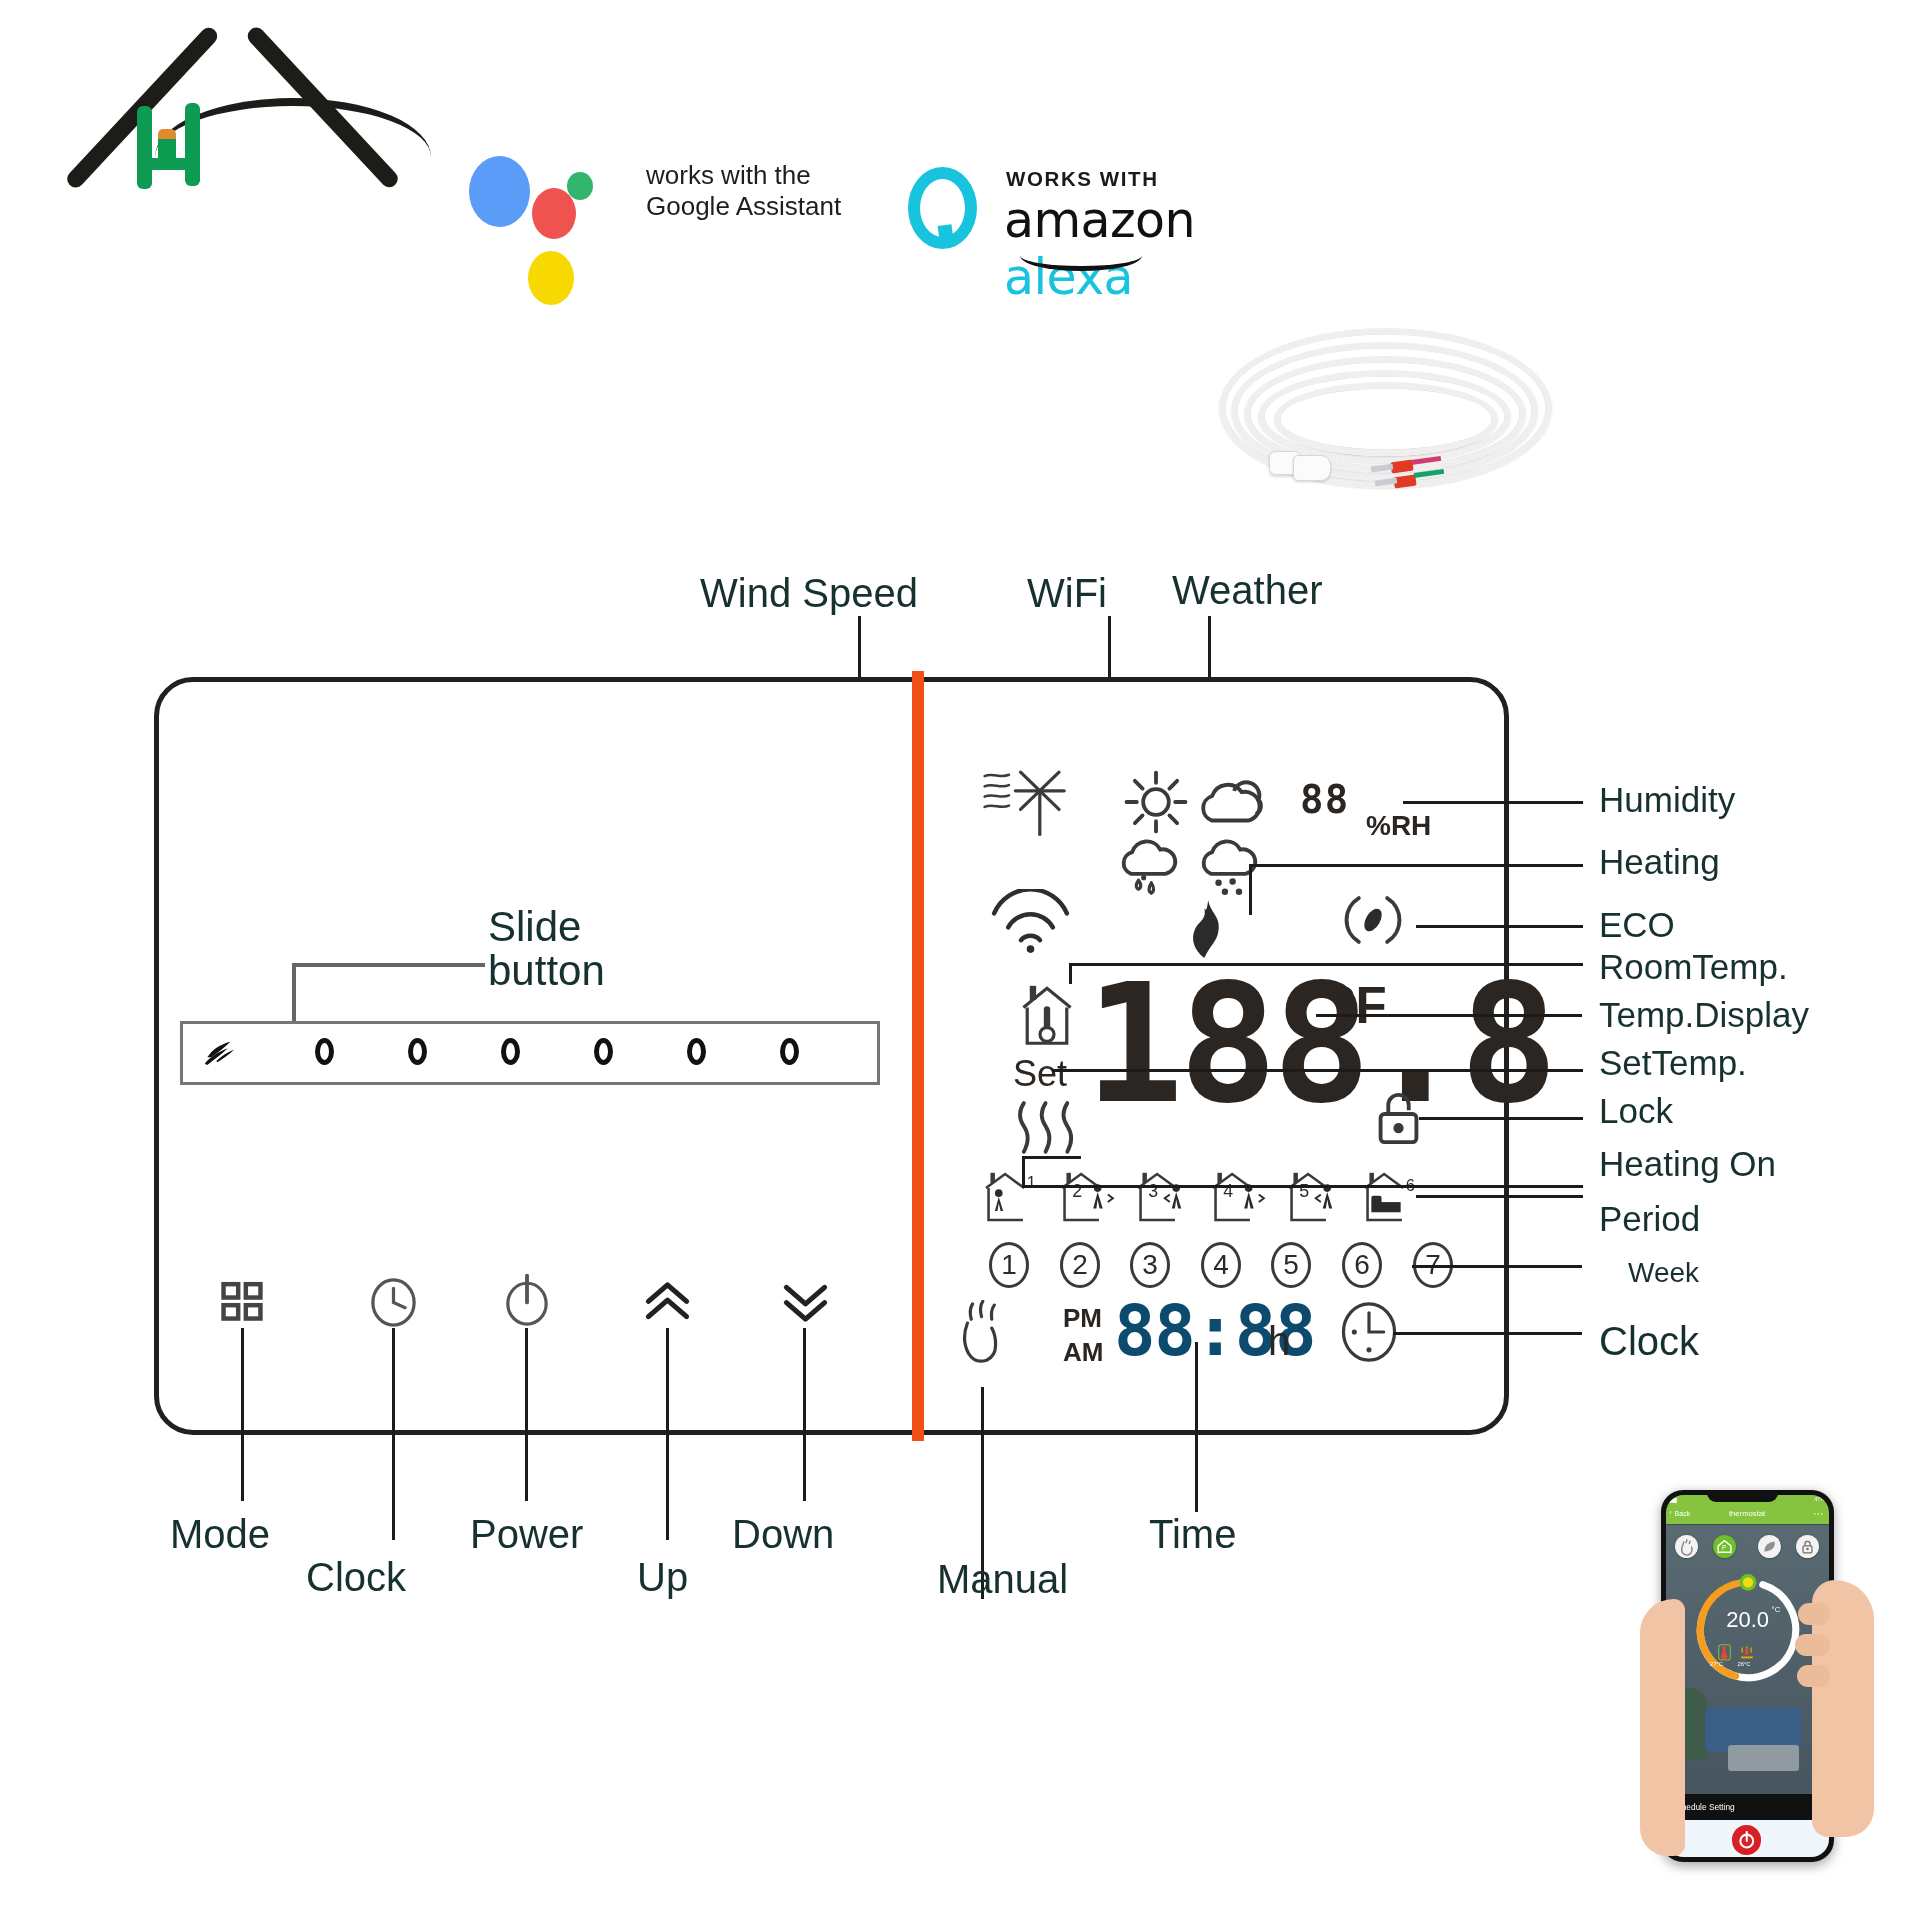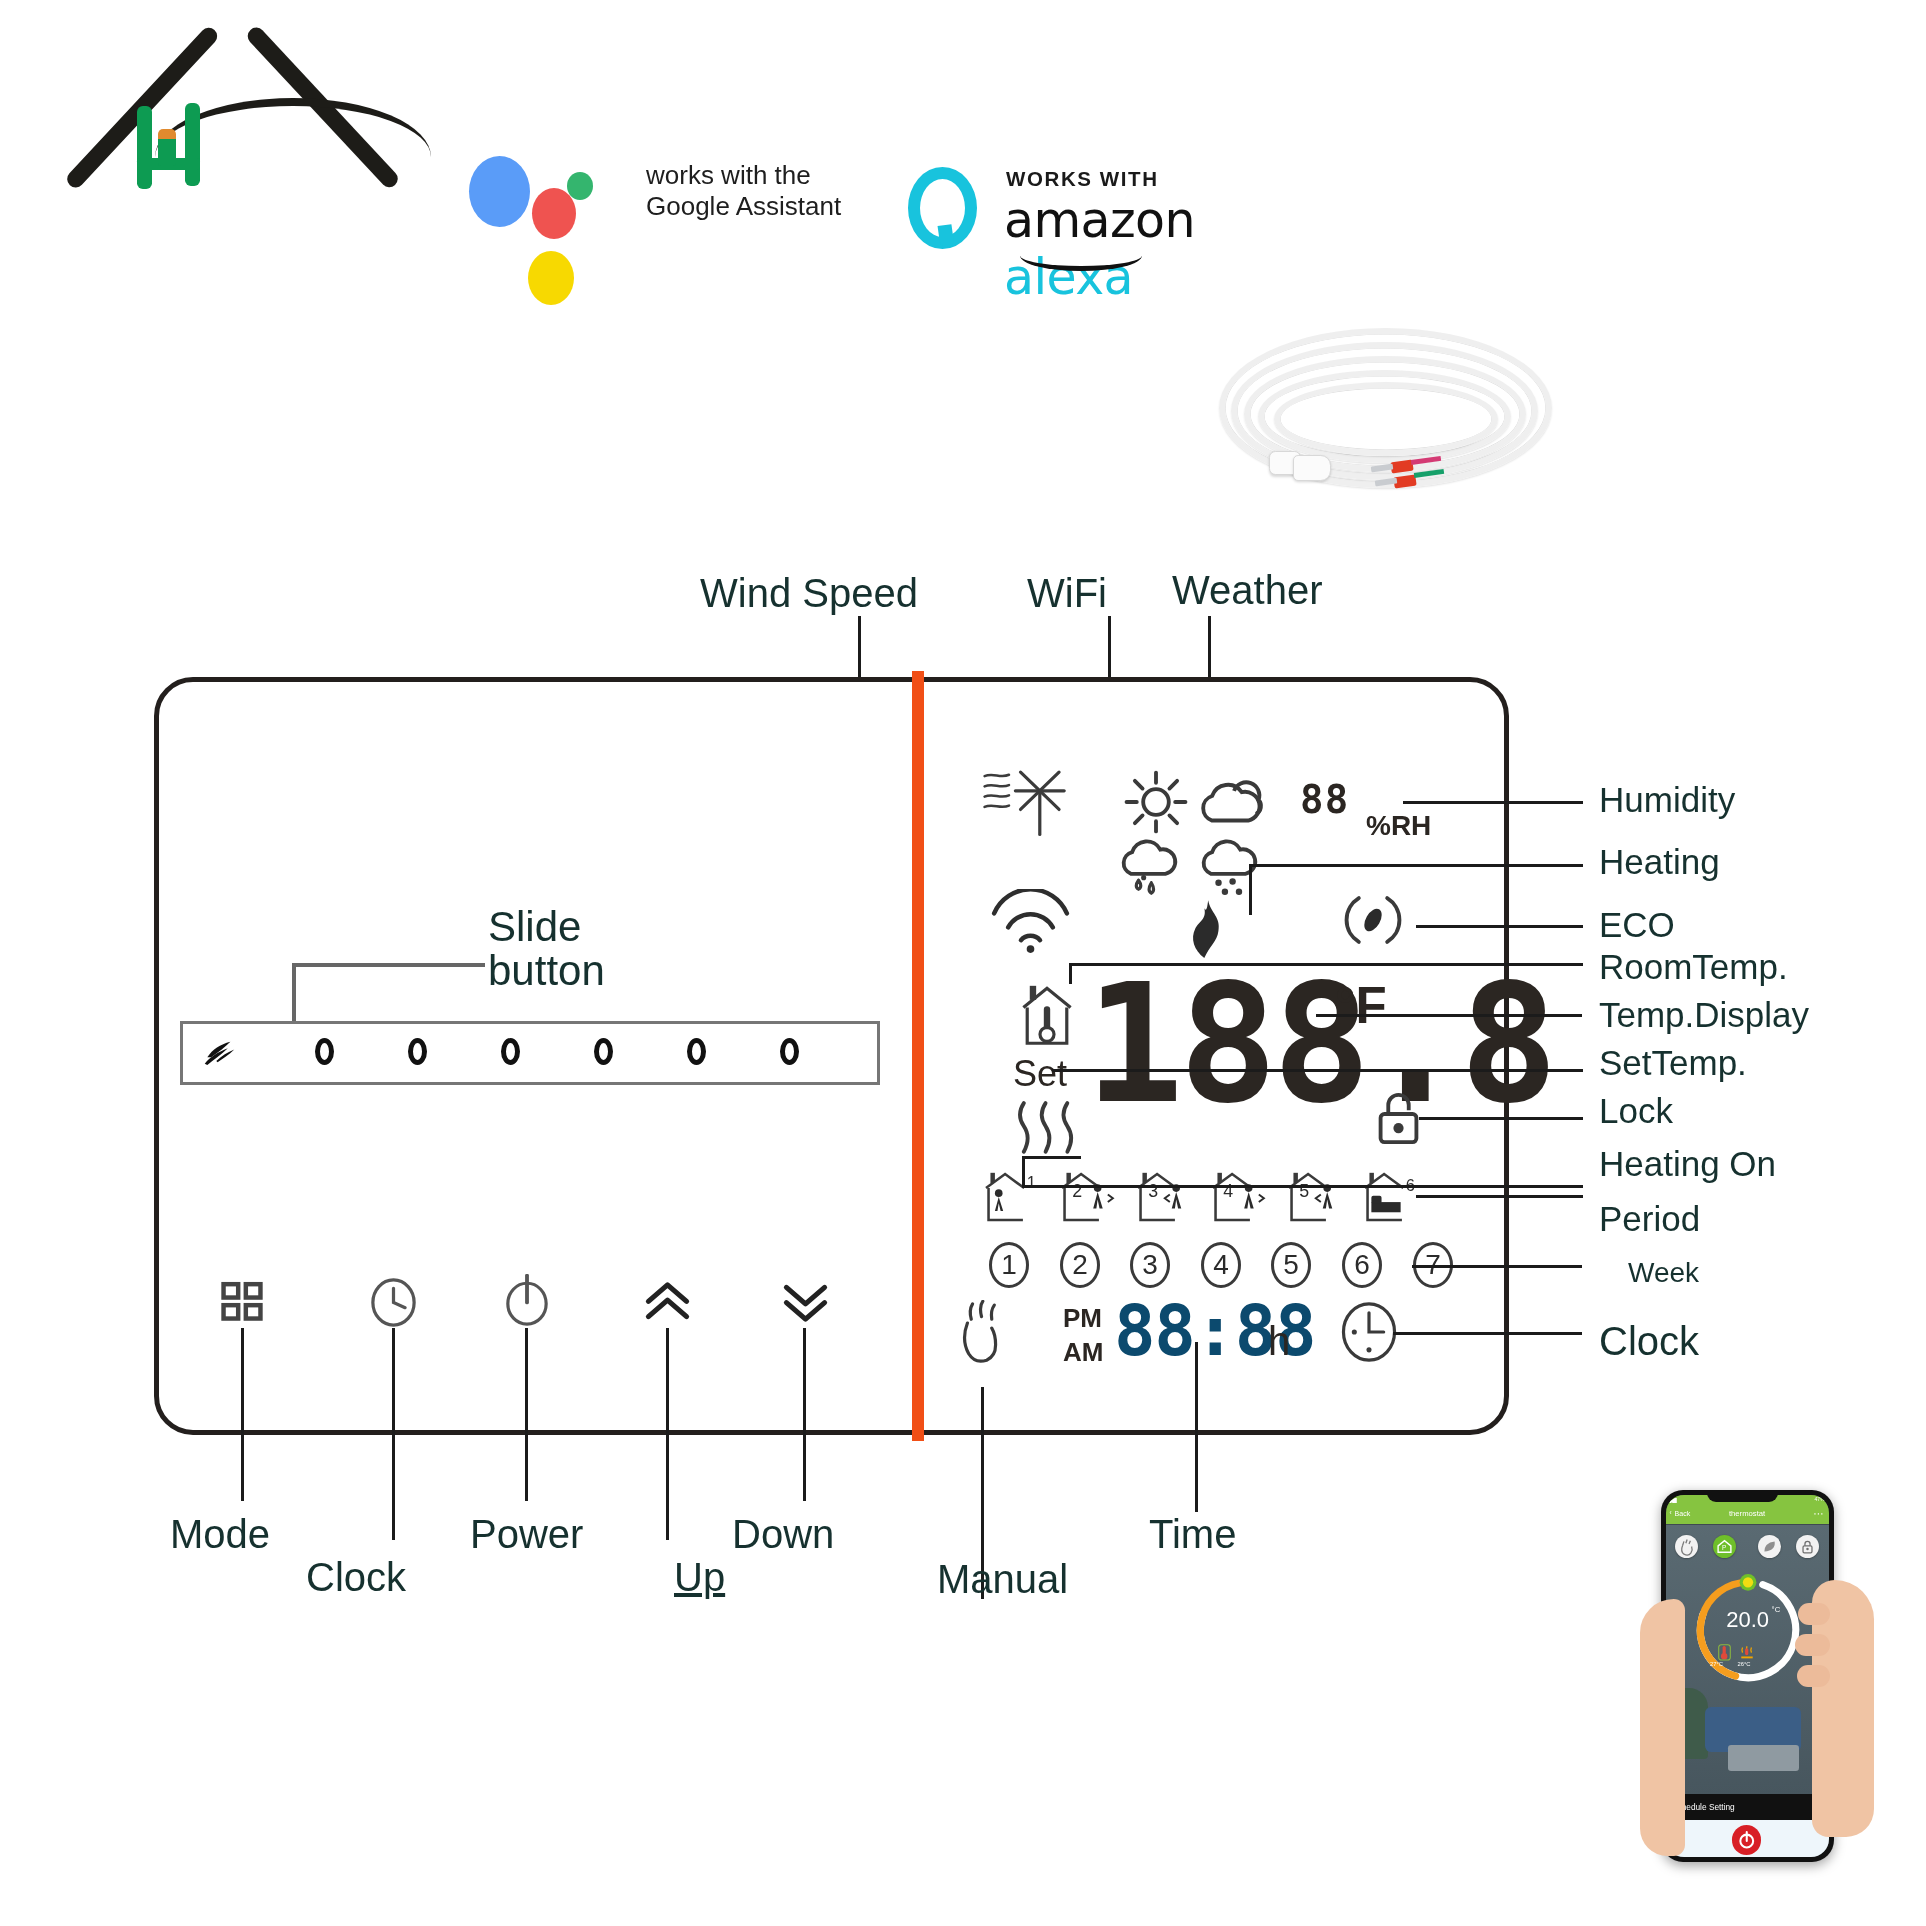--- a/index.html
+++ b/index.html
@@ -189,21 +189,21 @@
 <div class="abs lead v" style="left:392px;top:1328px;height:212px;"></div>
 <div class="abs lead v" style="left:525px;top:1328px;height:173px;"></div>
 <div class="abs lead v" style="left:666px;top:1328px;height:212px;"></div>
 <div class="abs lead v" style="left:803px;top:1328px;height:173px;"></div>
 <div class="abs lead v" style="left:981px;top:1387px;height:212px;"></div>
 <div class="abs lead v" style="left:1195px;top:1342px;height:170px;"></div>
 
 <div class="abs bottomlabel txt" style="left:170px;top:1512px;">Mode</div>
 <div class="abs bottomlabel txt" style="left:306px;top:1555px;">Clock</div>
 <div class="abs bottomlabel txt" style="left:470px;top:1512px;">Power</div>
-<div class="abs bottomlabel txt" style="left:674px;top:1555px;text-decoration:underline;">Up</div>
+<div class="abs bottomlabel txt" style="left:637px;top:1555px;">Up</div>
 <div class="abs bottomlabel txt" style="left:732px;top:1512px;">Down</div>
 <div class="abs bottomlabel txt" style="left:937px;top:1557px;">Manual</div>
 <div class="abs bottomlabel txt" style="left:1149px;top:1512px;">Time</div>
 
 <svg class="abs" style="left:982px;top:767px;" width="122" height="74" viewBox="0 0 190 115">
   <g fill="none" stroke="#3b3b3b" stroke-width="4" stroke-linecap="round">
     <path d="M4 14 C18 8 28 18 42 12"></path>
       <path d="M4 30 C18 24 28 34 42 28"></path>
     <path d="M4 46 C18 40 28 50 42 44"></path>
       <path d="M4 62 C18 56 28 66 42 60"></path>

